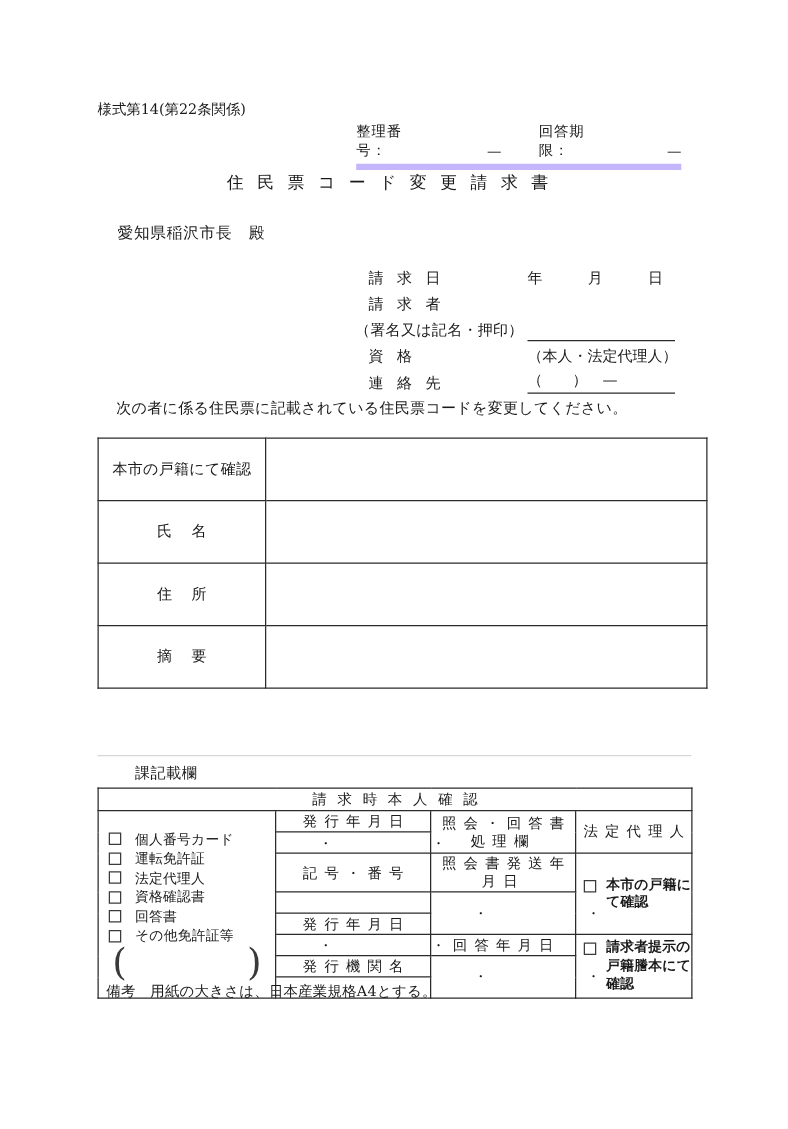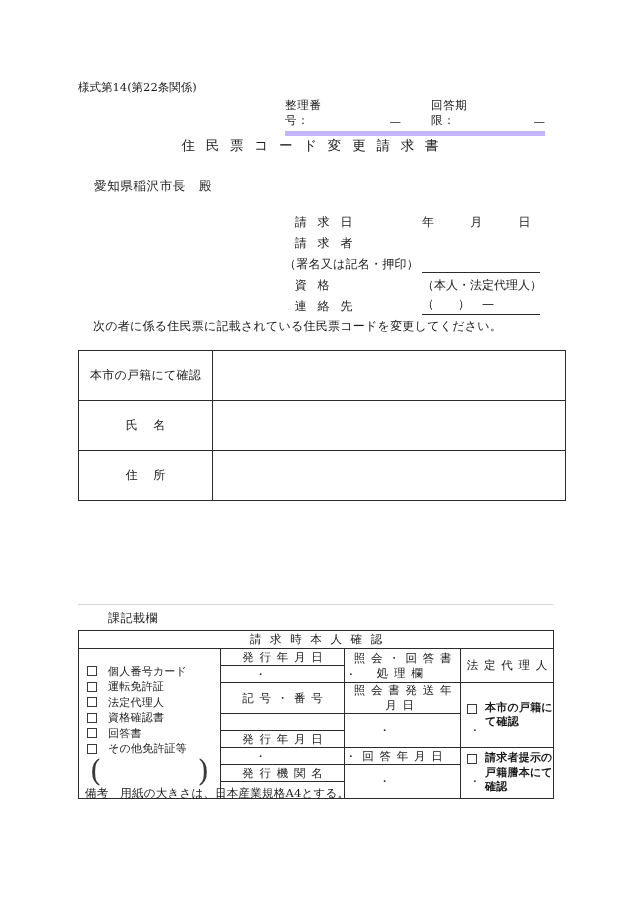--- a/index.html
+++ b/index.html
@@ -320,20 +320,26 @@
           <span class="k-wide">氏名</span>
         </td>
         <td class="val"></td>
       </tr>
       <tr>
         <td class="key">
           <span class="k-wide">住所</span>
         </td>
         <td class="val"></td>
       </tr>
+      <tr>
+        <td class="key">
+          <span class="k-wide">摘要</span>
+        </td>
+        <td class="val"></td>
+      </tr>
     </tbody>
   </table>
 
   <div class="abs" id="section-rule"></div>
   <div class="abs" id="section-heading">課記載欄</div>
 
   <table id="verify-table">
     <colgroup>
       <col class="col1">
         <col class="col2">

